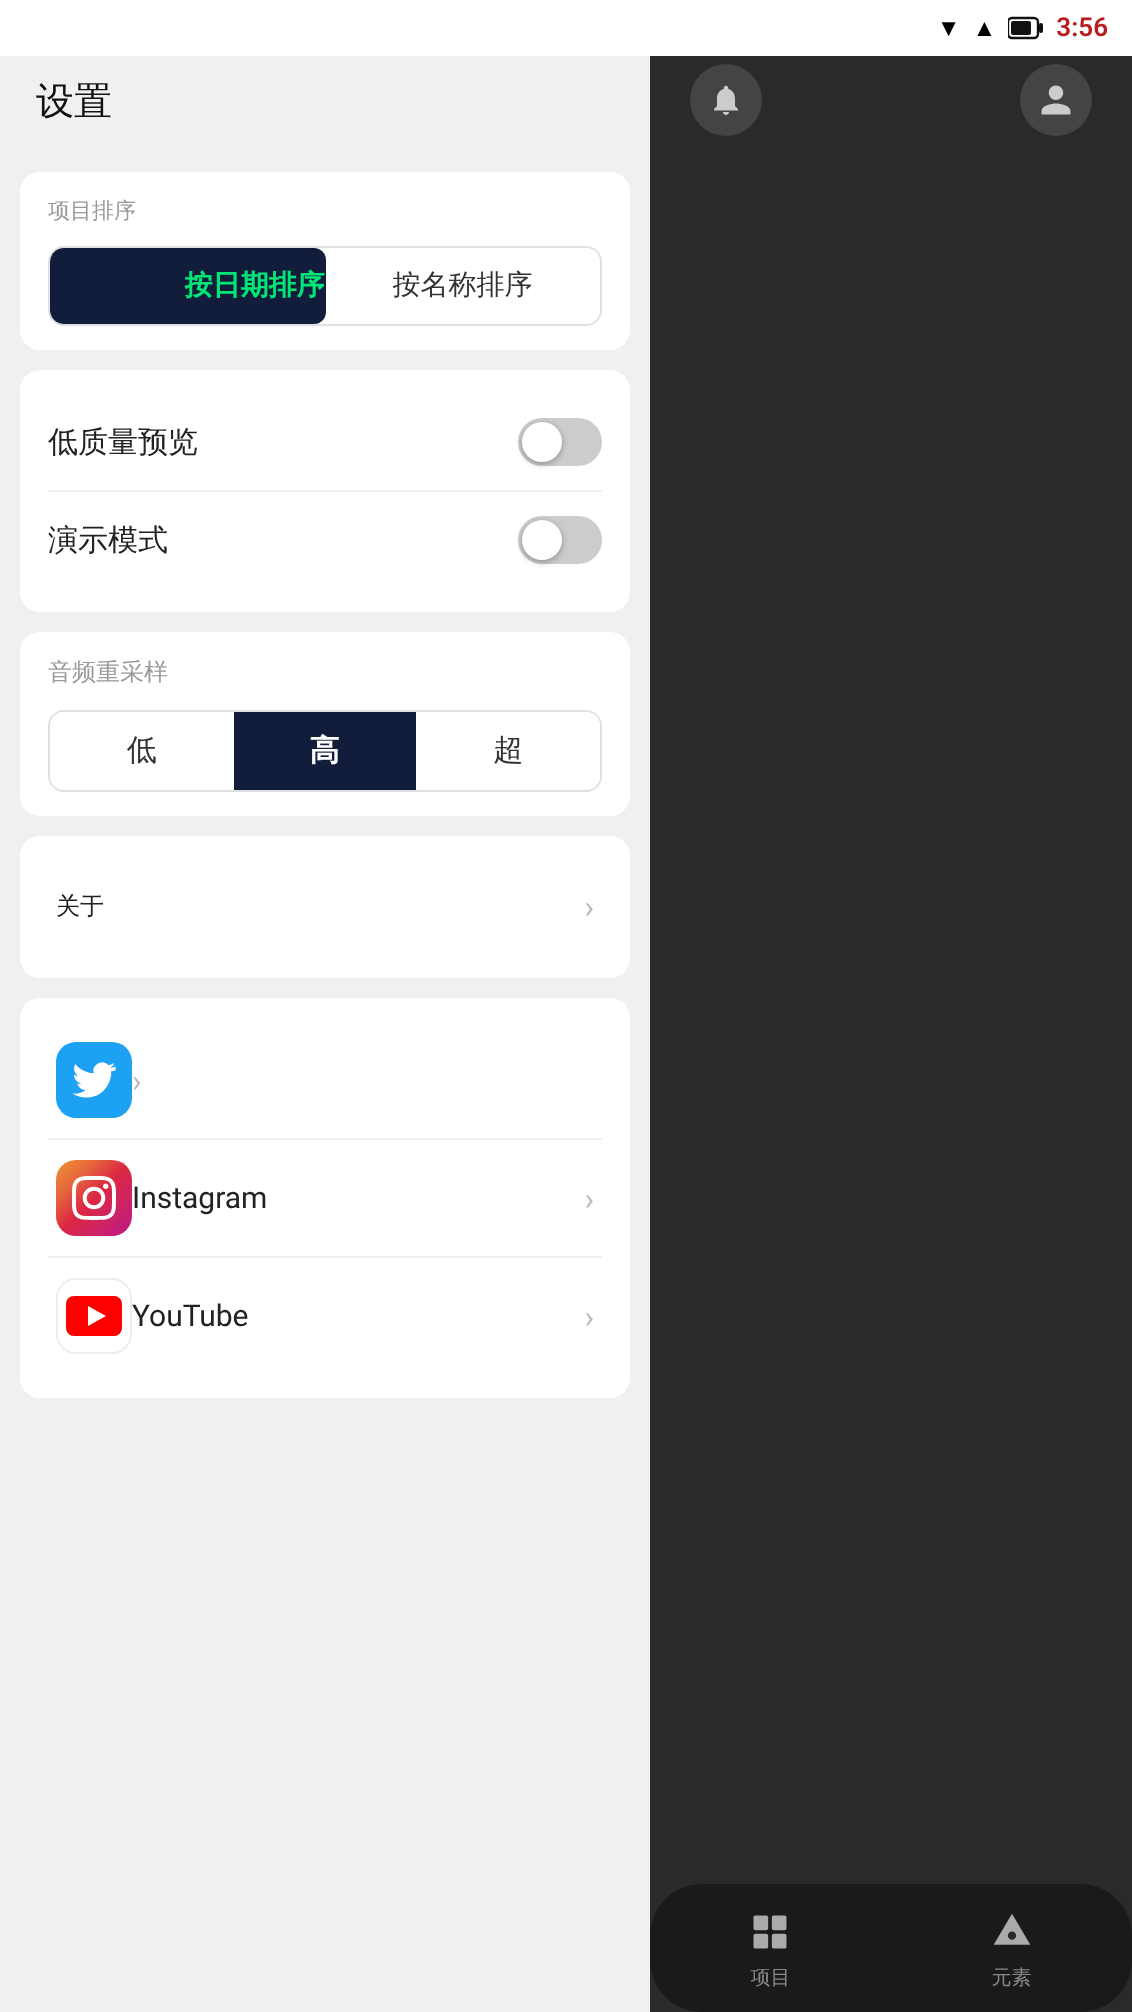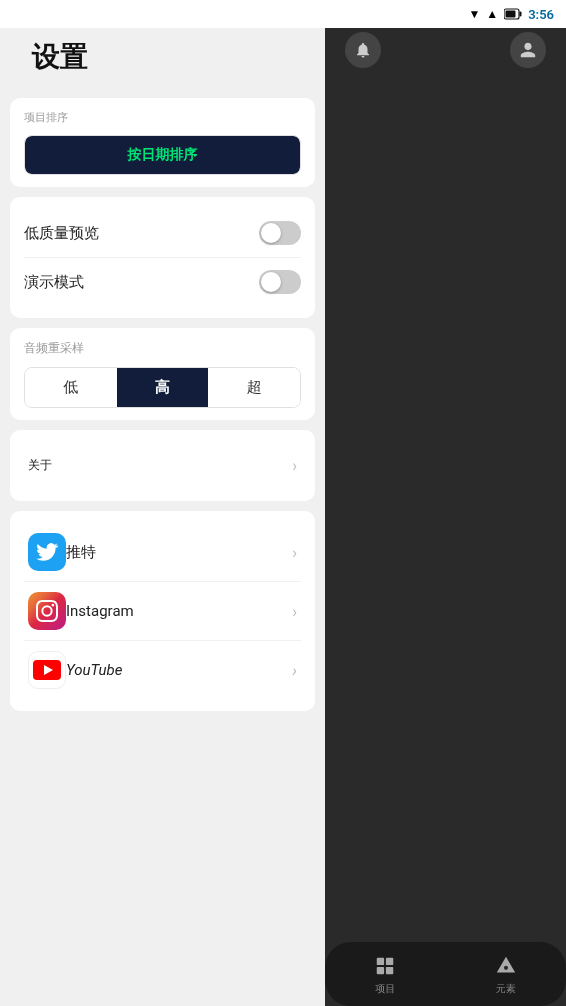--- a/index.html
+++ b/index.html
@@ -22,37 +22,37 @@
       display: flex;
       align-items: center;
       justify-content: flex-end;
       padding-right: 12px;
       gap: 6px;
       z-index: 100;
     }
     .status-bar-time {
       font-size: 13px;
       font-weight: 600;
-      color: #0369a1;
+      color: #b91c1c;
     }
 
     
     .left-panel {
       position: absolute;
       top: 0; left: 0;
       width: 325px;
       height: 1006px;
       background: #f0f0f0;
     }
 
     .settings-title {
-      font-size: 28px;
-      font-weight: 700;
+      font-size: 19px;
+      font-weight: 400;
       color: #111;
-      padding: 38px 18px 12px 32px;
+      padding: 38px 18px 12px 18px;
     }
 
     .section-card {
       background: #fff;
       border-radius: 10px;
       margin: 10px 10px;
       padding: 12px 14px;
     }
 
     .section-label {
@@ -77,20 +77,21 @@
       cursor: pointer;
       background: #fff;
       border: none;
       outline: none;
     }
     .sort-btn.active {
       background: #111d3a;
       color: #00e676;
       font-weight: 600;
       border-radius: 6px;
+      text-align: right;
     }
     .sort-btn:not(.active) {
       color: #333;
     }
 
     
     .toggle-row {
       display: flex;
       align-items: center;
       justify-content: space-between;
@@ -172,21 +173,20 @@
     
     .social-row {
       display: flex;
       align-items: center;
       padding: 10px 4px;
       border-bottom: 1px solid #f0f0f0;
       cursor: pointer;
     }
     .social-row:last-child {
       border-bottom: none;
-      font-style: italic;
     }
     .social-name {
       font-size: 15px;
       color: #222;
       flex: 1;
     }
 
     
     .twitter-icon {
       width: 38px;
@@ -298,20 +298,21 @@
   <span class="status-bar-time">3:56</span>
 </div>
 
 <div class="left-panel">
   <div class="settings-title">设置</div>
 
   <div class="section-card">
     <div class="section-label">项目排序</div>
     <div class="sort-buttons">
       <button class="sort-btn active">按日期排序</button>
+      <button class="sort-btn">按名称排序</button>
     </div>
   </div>
 
   <div class="section-card">
     <div class="toggle-row">
       <span class="toggle-label">低质量预览</span>
       <div class="toggle-switch">
         <div class="knob"></div>
       </div>
     </div>
@@ -341,21 +342,20 @@
 
 
   <div class="section-card">
 
     <div class="social-row">
       <div class="twitter-icon">
         <svg width="22" height="18" viewBox="0 0 24 20" fill="white">
           <path d="M23.954 2.569a10 10 0 01-2.825.775 4.958 4.958 0 002.163-2.723 9.867 9.867 0 01-3.127 1.195 4.916 4.916 0 00-8.384 4.482C7.69 6.096 4.067 4.13 1.64 1.162a4.822 4.822 0 00-.666 2.475c0 1.71.87 3.213 2.188 4.096a4.904 4.904 0 01-2.228-.616v.06a4.923 4.923 0 003.946 4.827 4.996 4.996 0 01-2.212.085 4.936 4.936 0 004.604 3.417 9.867 9.867 0 01-6.102 2.105c-.39 0-.779-.023-1.17-.067a13.995 13.995 0 007.557 2.209c9.053 0 13.998-7.496 13.998-13.985 0-.21 0-.42-.015-.63A9.935 9.935 0 0024 4.59l-.046-.021z"></path>
         </svg>
       </div>
-      <span class="social-name">推特</span>
       <span class="chevron">›</span>
     </div>
 
     <div class="social-row">
       <div class="instagram-icon">
         <svg width="22" height="22" viewBox="0 0 24 24" fill="white">
           <path d="M12 2.163c3.204 0 3.584.012 4.85.07 3.252.148 4.771 1.691 4.919 4.919.058 1.265.069 1.645.069 4.849 0 3.205-.012 3.584-.069 4.849-.149 3.225-1.664 4.771-4.919 4.919-1.266.058-1.644.07-4.85.07-3.204 0-3.584-.012-4.849-.07-3.26-.149-4.771-1.699-4.919-4.92-.058-1.265-.07-1.644-.07-4.849 0-3.204.013-3.583.07-4.849.149-3.227 1.664-4.771 4.919-4.919 1.266-.057 1.645-.069 4.849-.069zm0-2.163c-3.259 0-3.667.014-4.947.072-4.358.2-6.78 2.618-6.98 6.98-.059 1.281-.073 1.689-.073 4.948 0 3.259.014 3.668.072 4.948.2 4.358 2.618 6.78 6.98 6.98 1.281.058 1.689.072 4.948.072 3.259 0 3.668-.014 4.948-.072 4.354-.2 6.782-2.618 6.979-6.98.059-1.28.073-1.689.073-4.948 0-3.259-.014-3.667-.072-4.947-.196-4.354-2.617-6.78-6.979-6.98-1.281-.059-1.69-.073-4.949-.073zm0 5.838a6.162 6.162 0 100 12.324 6.162 6.162 0 000-12.324zM12 16a4 4 0 110-8 4 4 0 010 8zm6.406-11.845a1.44 1.44 0 100 2.881 1.44 1.44 0 000-2.881z"></path>
         </svg>
       </div>
       <span class="social-name">Instagram</span>

